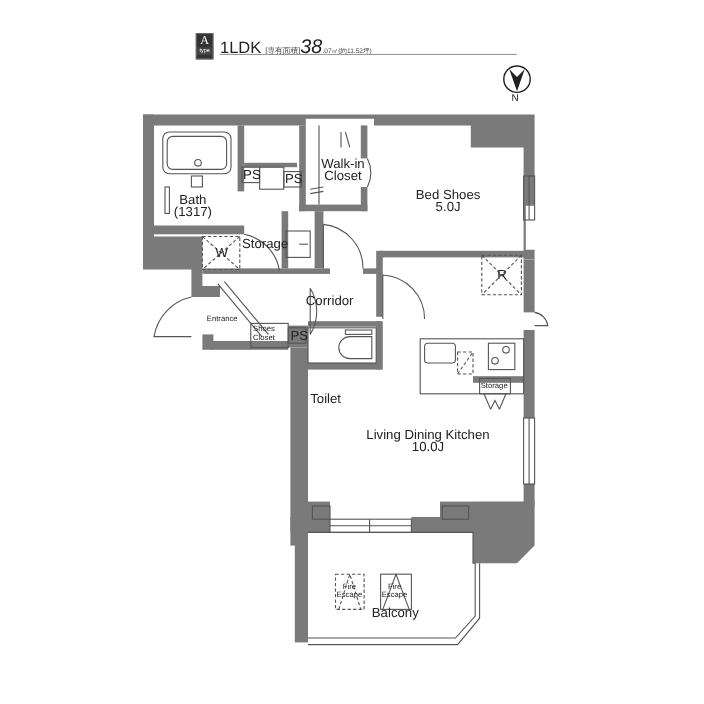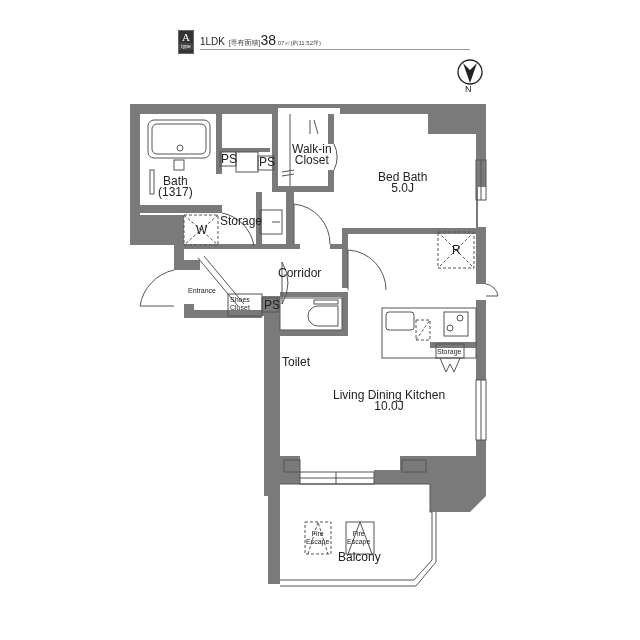--- a/index.html
+++ b/index.html
@@ -2,23 +2,23 @@
 <html><head>
 <meta charset="utf-8">
 <style>
   html, body { margin:0; padding:0; background:#ffffff; }
   body { width:640px; height:640px; position:relative; overflow:hidden; font-family:"Liberation Sans", sans-serif; }
   .header { position:absolute; left:178px; top:30px; width:300px; height:24px; }
   .type-badge { position:absolute; left:0; top:0; width:14px; height:22px; background:#333; border:1px solid #666; color:#fff; text-align:center; }
   .type-badge .letter { display:block; font-family:"Liberation Serif", serif; font-size:11px; line-height:12px; }
   .type-badge .sub { display:block; font-size:5px; line-height:7px; background:#444; }
   .title { position:absolute; left:22px; top:2px; font-size:13px; color:#222; white-space:nowrap; }
-  .title .layout { font-size:10px; }
+  .title .layout { font-size:15px; }
   .title .area-label { font-size:7px; color:#444; }
-  .title .area-val { font-size:14px; }
+  .title .area-val { font-size:18px;font-style:italic; }
   .title .area-dec { font-size:6px; color:#444; }
   .title .tsubo { font-size:6px; color:#444; }
   .rule { position:absolute; left:22px; top:19px; width:270px; height:1px; background:#999; }
   .compass { position:absolute; left:456px; top:58px; width:28px; height:40px; }
   .compass .n { position:absolute; left:9px; top:26px; font-size:9px; color:#222; }
   svg.plan { position:absolute; left:0; top:0; }
   .lbl { position:absolute; font-size:12px; color:#222; text-align:center; line-height:11px; white-space:nowrap; }
   .lbl.small { font-size:7px; line-height:8px; }
 </style>
 </head>
@@ -178,21 +178,21 @@
   <div>Bath</div>
   <div>(1317)</div>
 </div>
 <div class="lbl" style="left:221px;top:154px;">PS</div>
 <div class="lbl" style="left:259px;top:157px;">PS</div>
 <div class="lbl" style="left:292px;top:144px;">
   <div>Walk-in</div>
   <div>Closet</div>
 </div>
 <div class="lbl" style="left:378px;top:172px;">
-  <div>Bed Bath</div>
+  <div>Bed Shoes</div>
   <div>5.0J</div>
 </div>
 <div class="lbl" style="left:196px;top:225px;">W</div>
 <div class="lbl" style="left:220px;top:216px;">Storage</div>
 <div class="lbl" style="left:278px;top:268px;text-align:right;">Corridor</div>
 <div class="lbl small" style="left:188px;top:287px;">Entrance</div>
 <div class="lbl small" style="left:230px;top:296px;">
   <div>Shoes</div>
   <div>Closet</div>
 </div>

